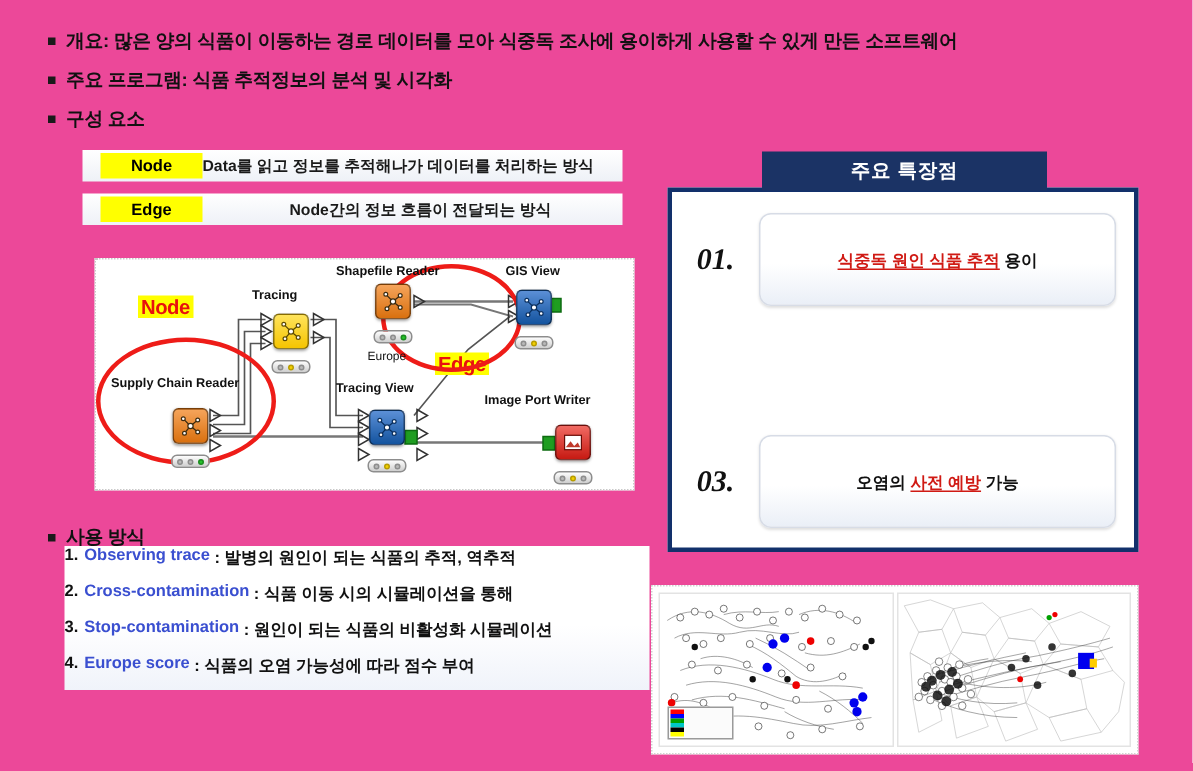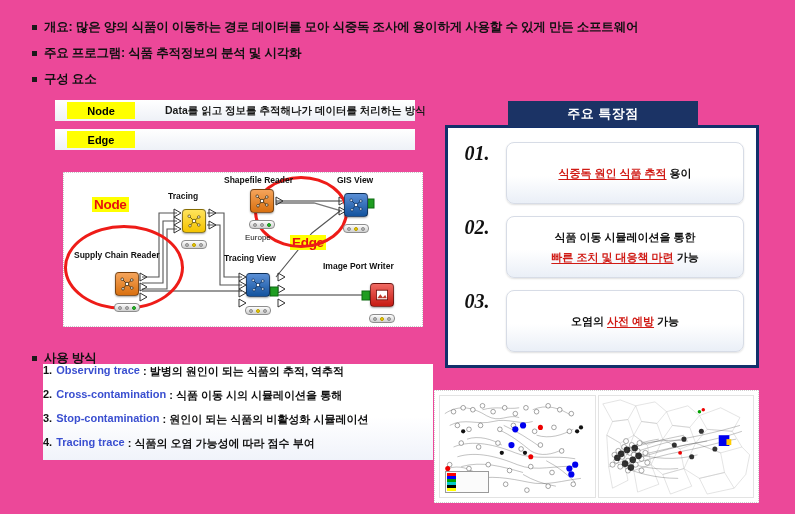--- a/index.html
+++ b/index.html
@@ -59,21 +59,21 @@
     font-size: 11px; font-weight: bold;
     display: flex; align-items: center; justify-content: center;
     flex: 0 0 auto;
     margin-left: 12px;
   }
   .legend-desc {
     position: relative;
     font-size: 10.5px;
     font-weight: bold;
     color: #1a1a1a;
-    margin-left: 30px;
+    margin-left: 0;
     white-space: nowrap;
   }
   .legend-row.r2 .legend-desc { margin-left: 58px; }
 
   
   #diagram {
     position: absolute;
     left: 63px; top: 172px;
     width: 360px; height: 155px;
     background: #ffffff;
@@ -179,21 +179,21 @@
     background: #1b3365;
     color: #ffffff;
     font-size: 13px; font-weight: bold;
     display: flex; align-items: center; justify-content: center;
     letter-spacing: 0.5px;
     z-index: 3;
   }
   .feat-row {
     position: absolute;
     left: 0; width: 100%;
-    display: flex; align-items: flex-start;
+    display: flex; align-items: center;
   }
   .feat-num {
     width: 58px;
     text-align: center;
     font-family: "Liberation Serif", serif;
     font-style: italic;
     font-weight: bold;
     font-size: 20px;
     color: #111111;
     flex: 0 0 auto;
@@ -276,20 +276,21 @@
 
   <div class="legend-wrap">
     <div class="legend-row r1">
       <div class="bg"></div>
       <div class="legend-key">Node</div>
       <div class="legend-desc">Data를 읽고 정보를 추적해나가 데이터를 처리하는 방식</div>
     </div>
     <div class="legend-row r2">
       <div class="bg"></div>
       <div class="legend-key">Edge</div>
+      <div class="legend-desc">Node간의 정보 흐름이 전달되는 방식</div>
     </div>
   </div>
 
   <div id="diagram">
 
     <svg width="360" height="155" style="position:absolute;left:0;top:0;">
 
       <path d="M78,104 L95,104 L95,40 L113,40" stroke="#555" stroke-width="1.1" fill="none"></path>
       <path d="M78,110 L99,110 L99,48 L113,48" stroke="#555" stroke-width="1.1" fill="none"></path>
       <path d="M78,116 L103,116 L103,56 L113,56" stroke="#555" stroke-width="1.1" fill="none"></path>
@@ -482,42 +483,35 @@
     </div>
 
     <div class="u-item">
       <span class="u-num">3.</span>
       <span class="u-en">Stop-contamination</span>
       <span class="u-ko">: 원인이 되는 식품의 비활성화 시뮬레이션</span>
     </div>
 
     <div class="u-item">
       <span class="u-num">4.</span>
-      <span class="u-en">Tracing trace</span>
+      <span class="u-en">Europe score</span>
       <span class="u-ko">: 식품의 오염 가능성에 따라 점수 부여</span>
     </div>
   </div>
 
   <div id="feature-title">주요 특장점</div>
   <div id="feature-panel">
 
     <div class="feat-row" style="top:14px;">
       <div class="feat-num">01.</div>
       <div class="feat-box">
         <div class="feat-l2"><span class="feat-em">식중독 원인 식품 추적</span><span> 용이</span></div>
       </div>
     </div>
 
-    <div class="feat-row" style="top:88px;">
-      <div class="feat-num">02.</div>
-      <div class="feat-box">
-        <div class="feat-l1">식품 이동 시뮬레이션을 통한</div>
-        <div class="feat-l2"><span class="feat-em">빠른 조치 및 대응책 마련</span><span> 가능</span></div>
-      </div>
-    </div>
 
     <div class="feat-row" style="top:162px;">
       <div class="feat-num">03.</div>
       <div class="feat-box">
         <div class="feat-l2"><span>오염의 </span><span class="feat-em">사전 예방</span><span> 가능</span></div>
       </div>
     </div>
   </div>
 
   <div id="netbox">

